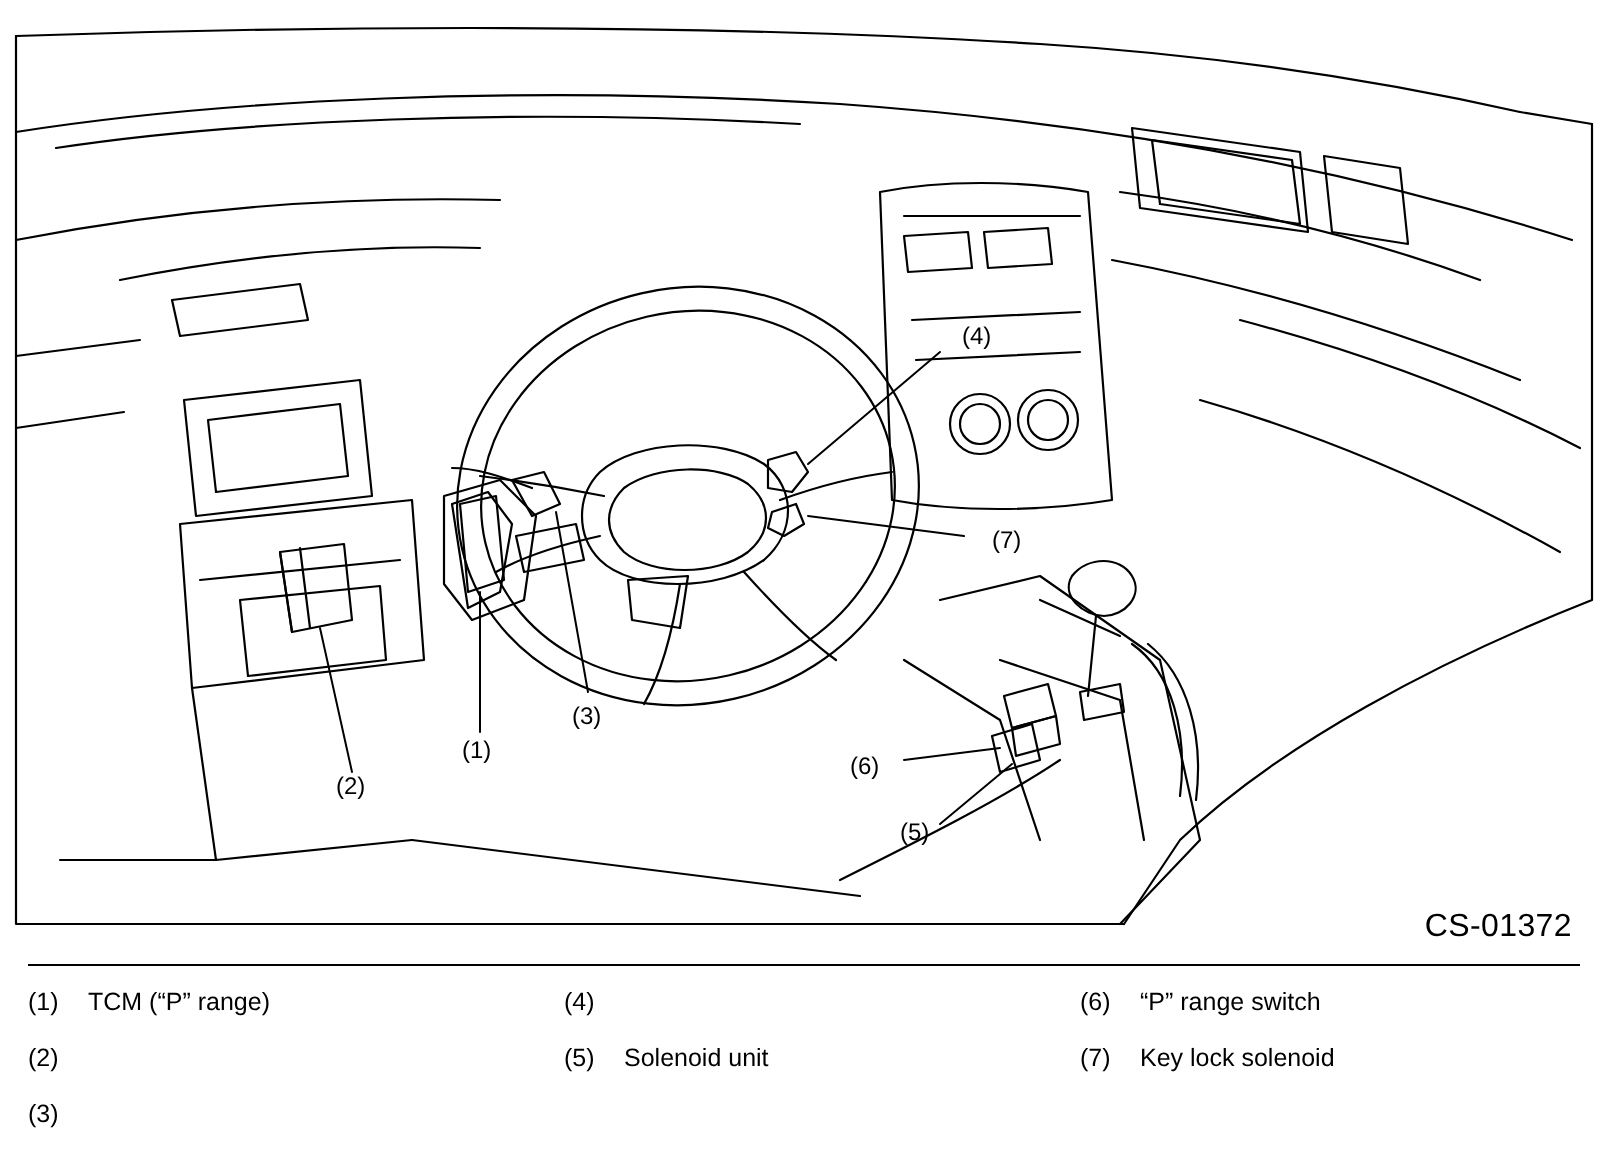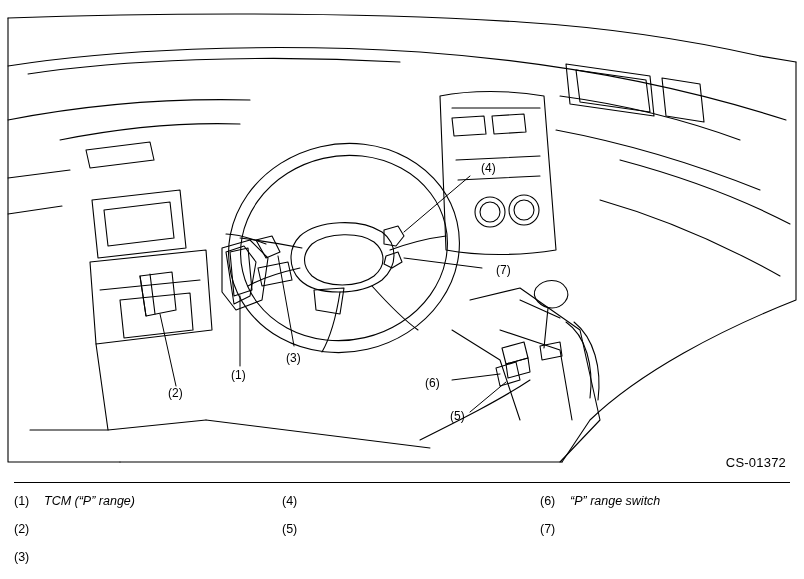--- a/index.html
+++ b/index.html
@@ -25,21 +25,21 @@
     width: 804px;
     height: 482px;
   }
   #illustration svg {
     display: block;
   }
   .fig-code {
     position: absolute;
     right: 18px;
     top: 455px;
-    font-size: 13px;
+    font-size: 16px;
     letter-spacing: 0.2px;
     color: #000;
   }
   .divider {
     position: absolute;
     left: 14px;
     top: 482px;
     width: 776px;
     height: 1px;
     background: #000000;
@@ -65,21 +65,20 @@
     font-size: 12.5px;
     line-height: 1.45;
   }
   .legend-num {
     width: 30px;
     flex: 0 0 30px;
     text-align: left;
   }
   .legend-label {
     flex: 1 1 auto;
-    font-style: italic;
   }
 </style>
 </head>
 <body>
 
 <div id="page">
 
   <div id="illustration">
     <svg width="804" height="482" viewBox="0 0 804 482" xmlns="http://www.w3.org/2000/svg">
       <g fill="none" stroke="#000000" stroke-width="1.1" stroke-linejoin="round" stroke-linecap="round">
@@ -220,28 +219,30 @@
         <span class="legend-num">(3)</span>
       </div>
     </div>
 
     <div class="legend-col">
       <div class="legend-item">
         <span class="legend-num">(4)</span>
       </div>
       <div class="legend-item">
         <span class="legend-num">(5)</span>
+        <span class="legend-label">Solenoid unit</span>
       </div>
     </div>
 
     <div class="legend-col">
       <div class="legend-item">
         <span class="legend-num">(6)</span>
         <span class="legend-label">“P” range switch</span>
       </div>
       <div class="legend-item">
         <span class="legend-num">(7)</span>
+        <span class="legend-label">Key lock solenoid</span>
       </div>
     </div>
 
   </div>
 
 </div>
 
 </body></html>

